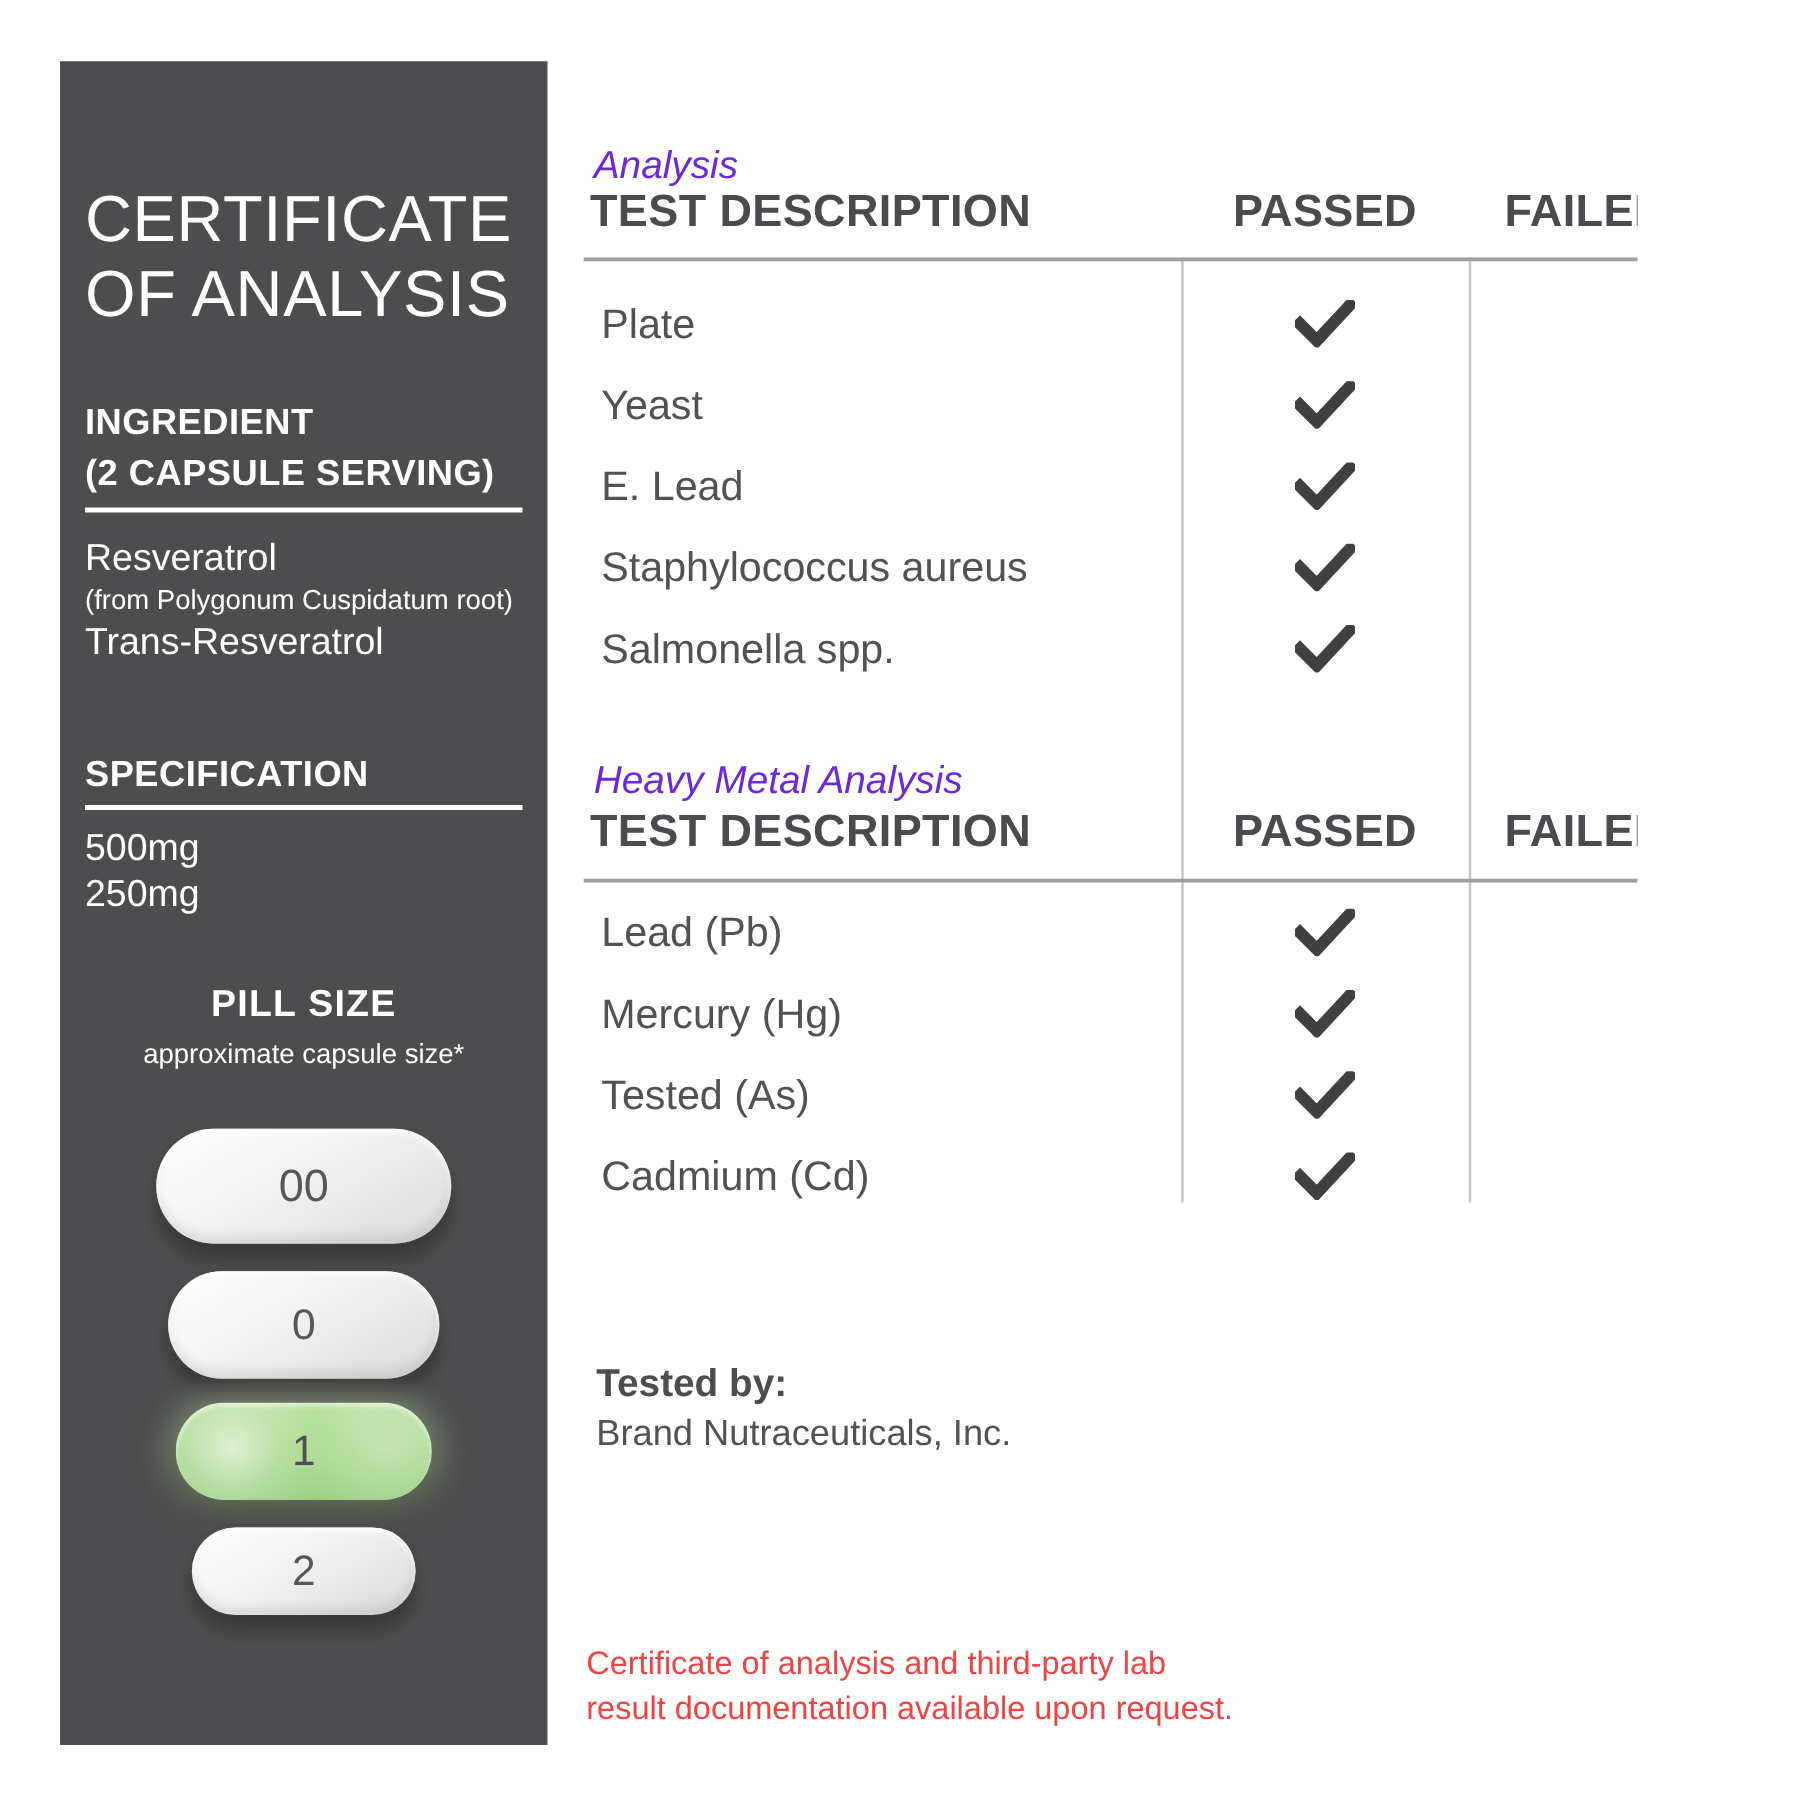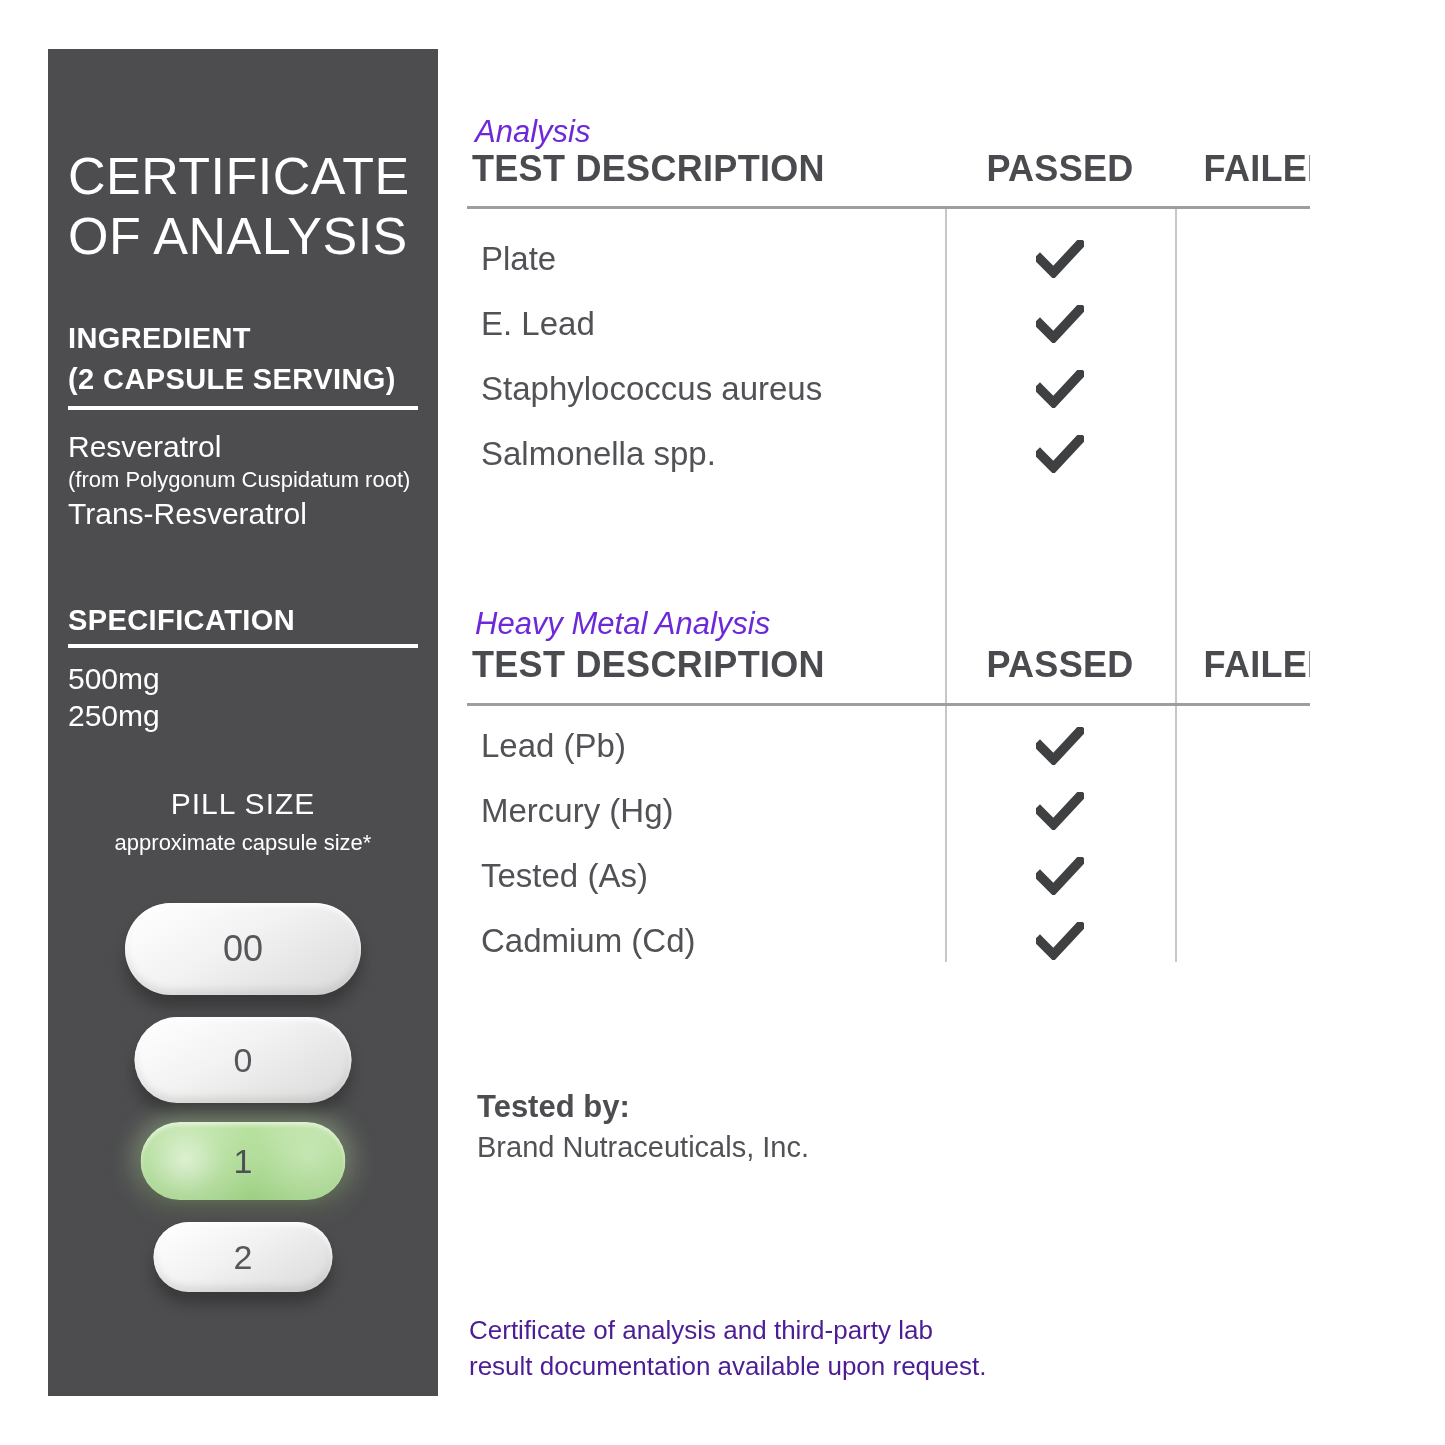--- a/index.html
+++ b/index.html
@@ -14,21 +14,21 @@
   .sb-heading{position:absolute;left:20px;font-weight:700;font-size:29px;line-height:41px;letter-spacing:0.4px;white-space:nowrap;}
   .ing-heading{top:269px;}
   .sb-rule{position:absolute;left:20px;width:350px;height:4px;background:#ffffff;}
   .rule-1{top:357px;}
   .ing-body{position:absolute;left:20px;top:379px;white-space:nowrap;}
   .line-lg{font-size:30px;line-height:37px;font-weight:400;}
   .line-sm{font-size:22px;line-height:30px;font-weight:400;}
   .spec-heading{top:551px;}
   .rule-2{top:595px;}
   .spec-values{position:absolute;left:20px;top:611px;font-size:30px;line-height:37px;}
-  .pill-heading{position:absolute;left:0;top:738px;width:100%;text-align:center;font-weight:400;font-size:30px;letter-spacing:1px;}
+  .pill-heading{position:absolute;left:0;top:738px;width:100%;text-align:center;font-weight:700;font-size:30px;letter-spacing:1px;}
   .pill-sub{position:absolute;left:0;top:781px;width:100%;text-align:center;font-size:22px;}
 
   .pill{
     position:absolute;left:50%;transform:translateX(-50%);
     display:flex;align-items:center;justify-content:center;
     border-radius:999px;color:#56575b;
     background:linear-gradient(150deg,#ffffff 5%,#f2f2f2 45%,#d9d9d9 100%);
     box-shadow:0 12px 14px rgba(20,20,20,0.35), inset 0 3px 5px rgba(255,255,255,0.9), inset 0 -5px 9px rgba(0,0,0,0.10);
     font-size:34px;
   }
@@ -67,21 +67,21 @@
   .tbody-2{top:713px;}
   .trow{display:grid;grid-template-columns:478px 230px 187px;height:65px;align-items:center;}
   .tcell{overflow:visible;}
   .tcell.desc{padding-left:14px;font-size:33px;color:#515256;white-space:nowrap;}
   .tcell.mark{display:flex;align-items:center;justify-content:center;}
 
   .tested-by{position:absolute;left:10px;top:1086px;white-space:nowrap;}
   .tested-by-label{font-size:31px;font-weight:700;line-height:42px;color:#4c4d50;}
   .tested-by-value{font-size:29px;line-height:38px;color:#515256;}
 
-  .footer-note{position:absolute;left:2px;top:1312px;font-size:26px;line-height:36px;color:#4c1d95;white-space:nowrap;}
+  .footer-note{position:absolute;left:2px;top:1312px;font-size:26px;line-height:36px;color:#ef4444;white-space:nowrap;}
 </style>
 </head>
 <body>
 
 <div class="page">
 
   <aside class="sidebar">
     <h1 class="sb-title">
       <span style="display:block">CERTIFICATE</span>
       <span style="display:block">OF ANALYSIS</span>
@@ -139,20 +139,29 @@
         <div class="trow">
           <div class="tcell desc">Plate</div>
           <div class="tcell mark">
             <svg width="48" height="38" viewBox="0 0 48 38">
               <path d="M4 19 L17.5 32.5 L44 4" fill="none" stroke="#3f4042" stroke-width="9.5" stroke-linecap="square"></path>
             </svg>
           </div>
           <div class="tcell mark"></div>
         </div>
         <div class="trow">
+          <div class="tcell desc">Yeast</div>
+          <div class="tcell mark">
+            <svg width="48" height="38" viewBox="0 0 48 38">
+              <path d="M4 19 L17.5 32.5 L44 4" fill="none" stroke="#3f4042" stroke-width="9.5" stroke-linecap="square"></path>
+            </svg>
+          </div>
+          <div class="tcell mark"></div>
+        </div>
+        <div class="trow">
           <div class="tcell desc">E. Lead</div>
           <div class="tcell mark">
             <svg width="48" height="38" viewBox="0 0 48 38">
               <path d="M4 19 L17.5 32.5 L44 4" fill="none" stroke="#3f4042" stroke-width="9.5" stroke-linecap="square"></path>
             </svg>
           </div>
           <div class="tcell mark"></div>
         </div>
         <div class="trow">
           <div class="tcell desc">Staphylococcus aureus</div>

